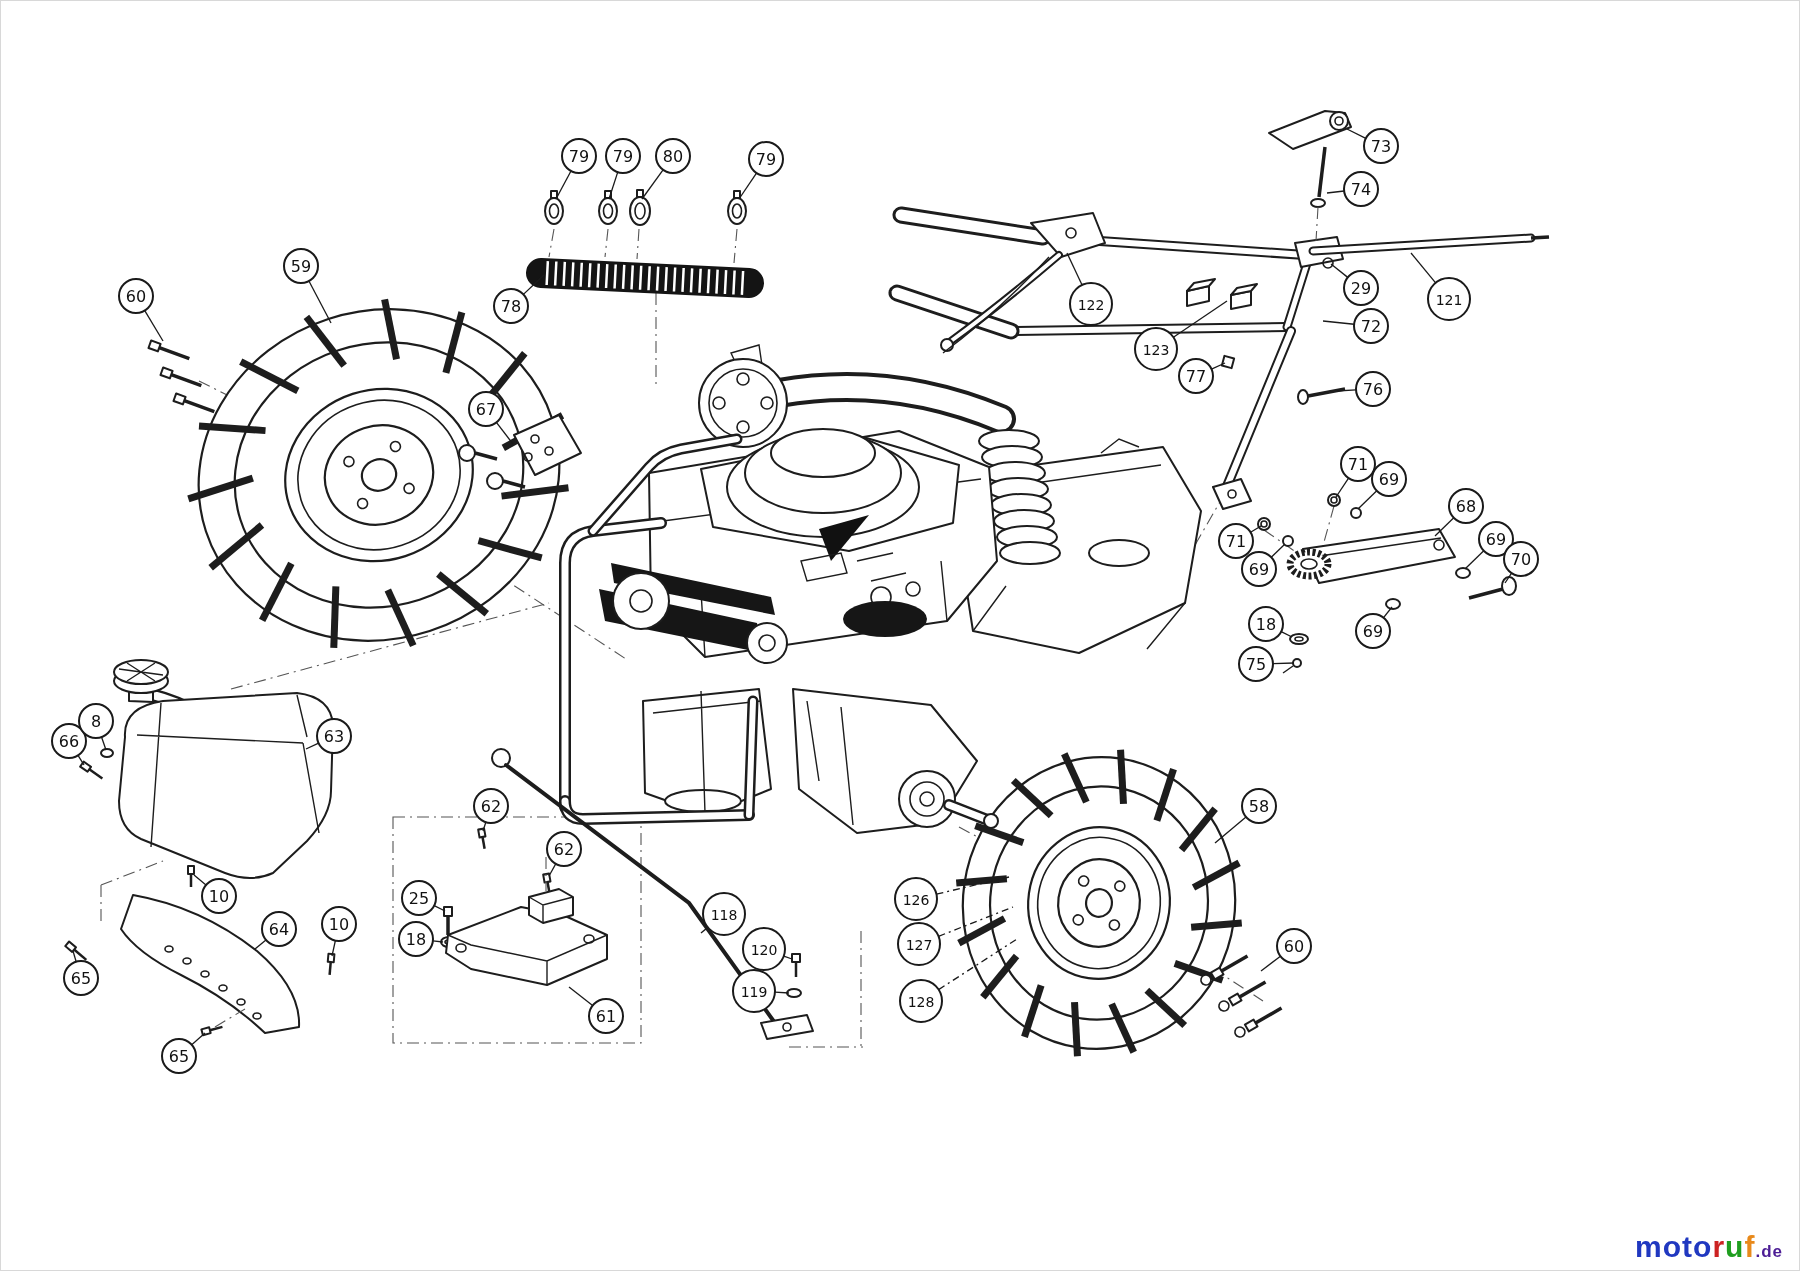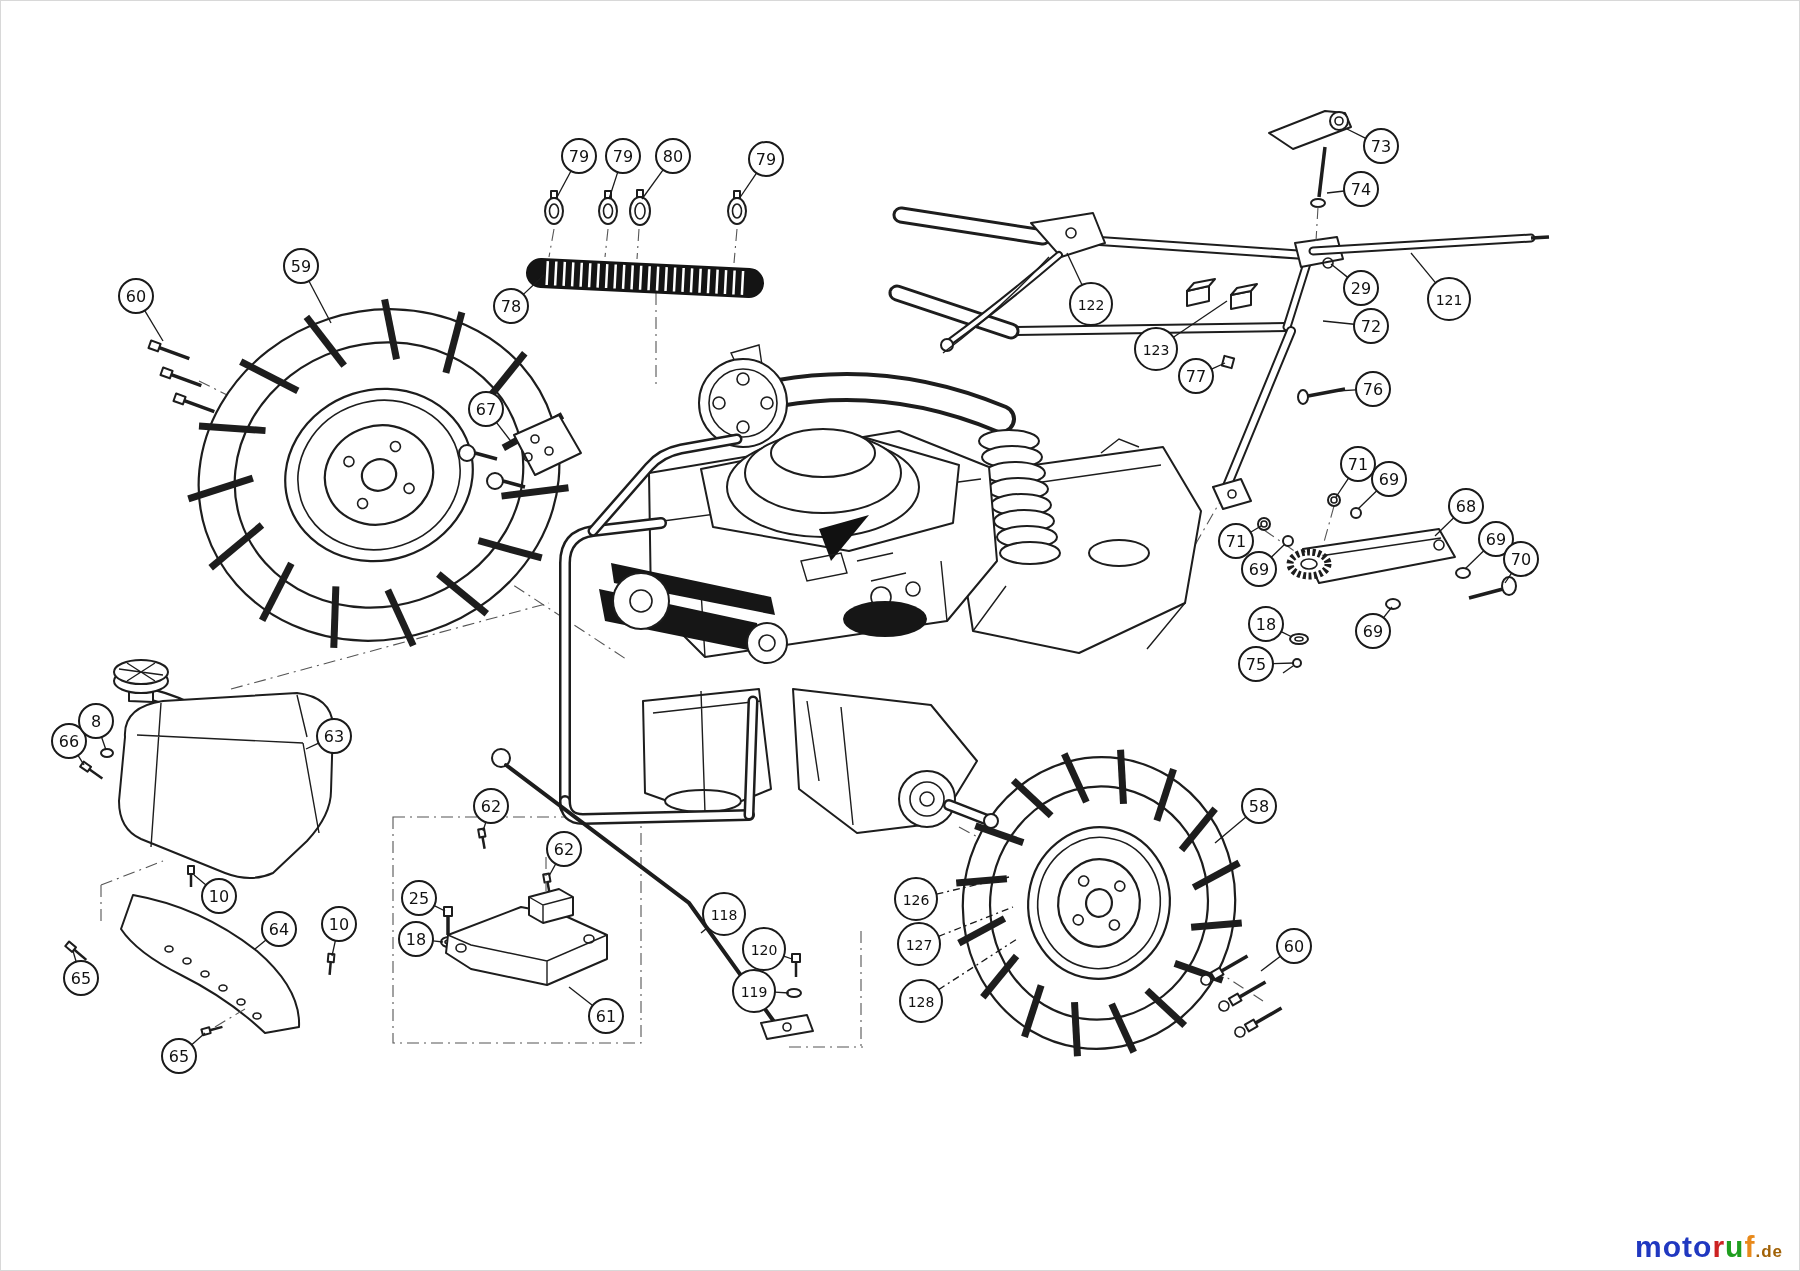--- a/index.html
+++ b/index.html
@@ -12,21 +12,21 @@
   .ln2{fill:#ffffff;stroke:#1d1d1d;stroke-width:2.2;}
   .tube-o{fill:none;stroke:#1d1d1d;stroke-linecap:round;stroke-linejoin:round;}
   .tube-i{fill:none;stroke:#ffffff;stroke-linecap:round;stroke-linejoin:round;}
   .ol{fill:none;stroke:#1d1d1d;stroke-linecap:round;}
   .b2{stroke:#1d1d1d;stroke-width:2.5;}
   .b3{stroke:#1d1d1d;stroke-width:3.5;}
   .dd line,.dd rect,.dd path,.dd1{stroke:#555;stroke-width:1.1;stroke-dasharray:12 5 2 5;fill:none;}
   .hose-core{stroke:#141414;stroke-width:30;stroke-linecap:round;}
   .hose-ridges{stroke:#ffffff;stroke-width:24;stroke-dasharray:2.5 6;stroke-linecap:butt;}
   .watermark{position:absolute;right:16px;bottom:6px;font-weight:bold;font-size:30px;letter-spacing:1px;font-family:"Liberation Sans",sans-serif;}
-  .watermark .suffix{font-size:17px;color:#a16207;}
+  .watermark .suffix{font-size:17px;color:#4c1d95;}
 </style>
 </head>
 <body>
 
 <div class="stage">
 <svg width="1800" height="1271" viewBox="0 0 1800 1271">
 
   <g class="dd">
     <line x1="655" y1="292" x2="655" y2="388"></line>
     <line x1="433" y1="532" x2="625" y2="658"></line>

